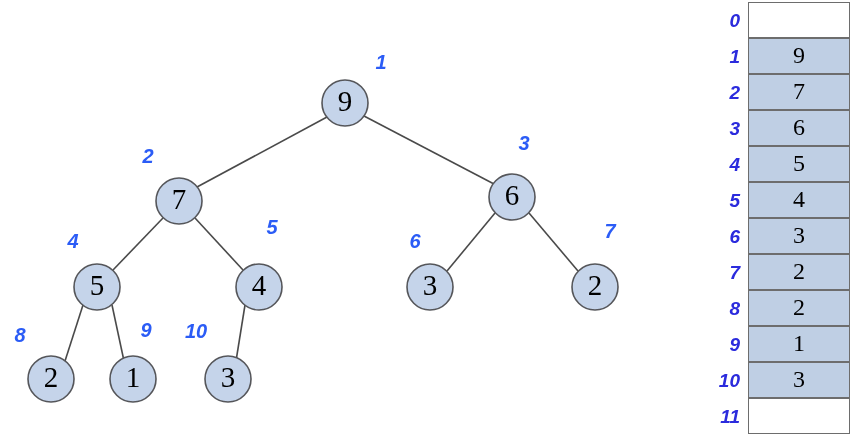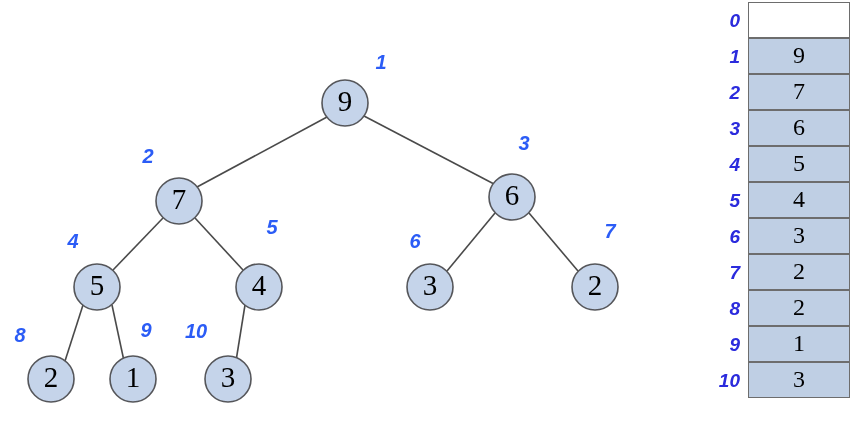--- a/index.html
+++ b/index.html
@@ -216,15 +216,19 @@
         <div class="arr-cell filled">2</div>
       </div>
       <div class="arr-row" style="top: 326px;">
         <div class="arr-index">9</div>
         <div class="arr-cell filled">1</div>
       </div>
       <div class="arr-row" style="top: 362px;">
         <div class="arr-index">10</div>
         <div class="arr-cell filled">3</div>
       </div>
+      <div class="arr-row" style="top: 398px;">
+        <div class="arr-index">11</div>
+        <div class="arr-cell"></div>
+      </div>
     </div>
 
 </div>
 
 </body></html>

